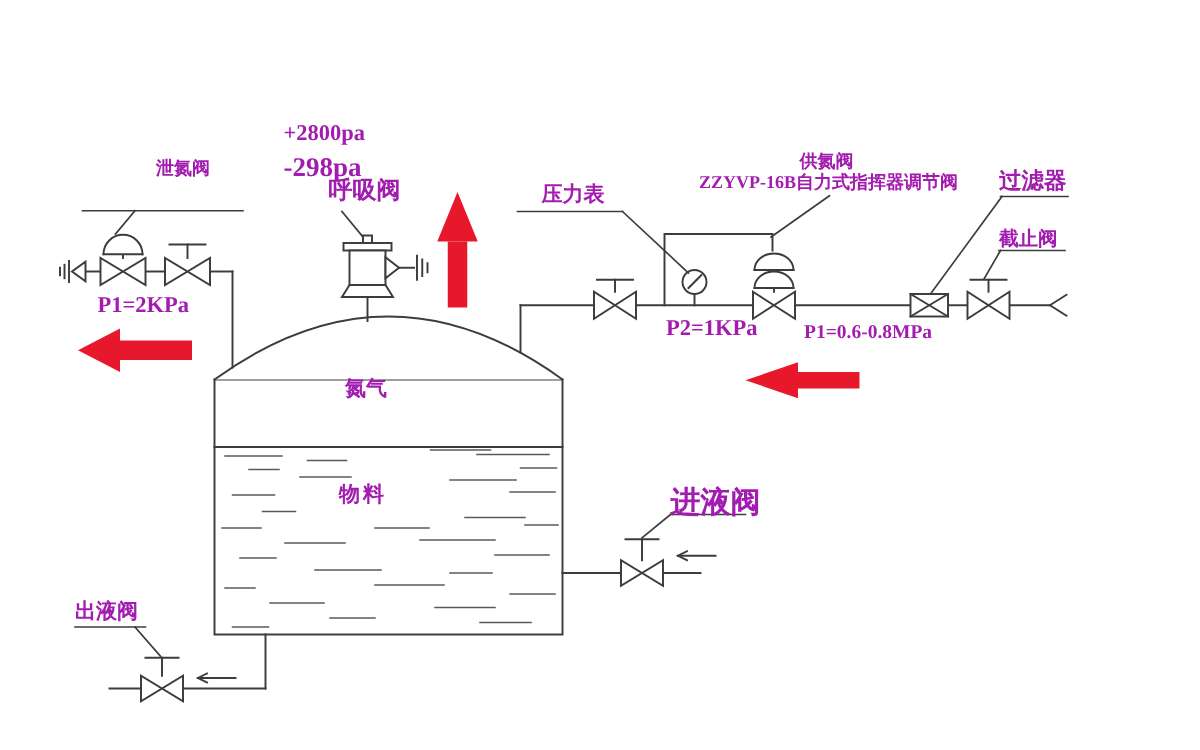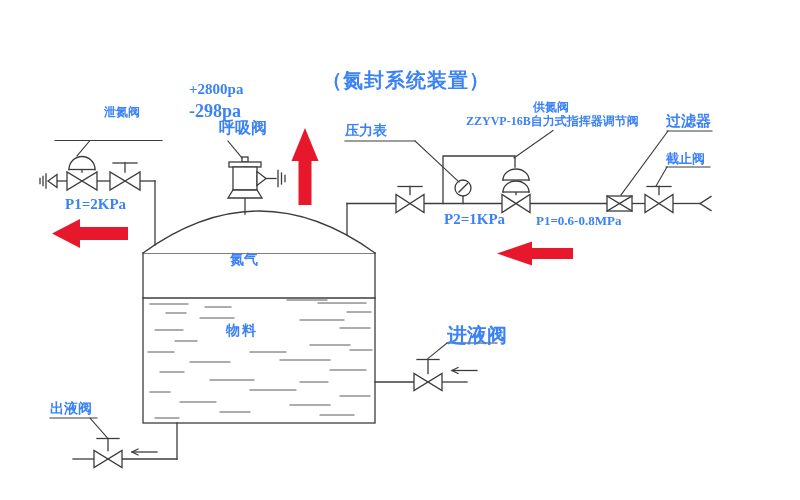--- a/index.html
+++ b/index.html
@@ -3,31 +3,31 @@
 <meta charset="utf-8">
 <style>
   html,body { margin:0; padding:0; background:#ffffff; }
   #canvas {
     position:relative; width:800px; height:500px; background:#ffffff;
     overflow:hidden;
     font-family:"Liberation Serif","DejaVu Serif","DejaVu Sans",serif;
   }
   #linework { position:absolute; left:0; top:0; }
   .lbl {
-    position:absolute; font-weight:bold; color:#3b82f6;
+    position:absolute; font-weight:bold; color:#a21caf;
     white-space:nowrap; line-height:1.05;
     font-family:"Liberation Serif","DejaVu Serif","DejaVu Sans",serif;
   }
   .t-title   { left:322px; top:70px;  font-size:20px; letter-spacing:1px; }
   .t-p2800   { left:189px; top:82px;  font-size:15px; }
   .t-m298    { left:189px; top:102px; font-size:18px;text-align:right; }
   .t-vent    { left:104px;  top:106px; font-size:12px; }
   .t-ventmod { left:33px;  top:124px; font-size:12px; }
   .t-breath  { left:184px; top:120px; font-size:16px;margin-left:35px; }
-  .t-gauge   { left:345px; top:124px; font-size:14px; }
+  .t-gauge   { left:361px; top:124px; font-size:14px; }
   .t-supply  { left:533px; top:101px; font-size:12px; }
   .t-supmod  { left:466px; top:115px; font-size:12px; }
   .t-filter  { left:666px; top:114px; font-size:15px; }
   .t-stop    { left:666px; top:152px; font-size:13px; }
   .t-p1l     { left:65px;  top:197px; font-size:15px; }
   .t-p2      { left:444px; top:212px; font-size:15px; }
   .t-p1r     { left:536px; top:214px; font-size:13px; }
   .t-n2      { left:230px; top:253px; font-size:14px; }
   .t-mat     { left:226px; top:324px; font-size:14px; letter-spacing:2px; }
   .t-inlet   { left:447px; top:325px; font-size:20px; }
@@ -223,21 +223,20 @@
         <polygon points="52,233.5 80,219 80,248"></polygon>
         <rect x="80" y="227" width="48" height="13"></rect>
       </g>
       <g fill="#e8182c">
         <polygon points="497,253.5 532,241.5 532,265.5"></polygon>
         <rect x="532" y="248" width="41" height="11"></rect>
       </g>
     </g>
   </svg>
 
-  <div class="lbl t-title">（氮封系统装置）</div>
   <div class="lbl t-p2800">+2800pa</div>
   <div class="lbl t-m298">-298pa</div>
   <div class="lbl t-vent">泄氮阀</div>
   <div class="lbl t-breath">呼吸阀</div>
   <div class="lbl t-gauge">压力表</div>
   <div class="lbl t-supply">供氮阀</div>
   <div class="lbl t-supmod">ZZYVP-16B自力式指挥器调节阀</div>
   <div class="lbl t-filter">过滤器</div>
   <div class="lbl t-stop">截止阀</div>
   <div class="lbl t-p1l">P1=2KPa</div>

